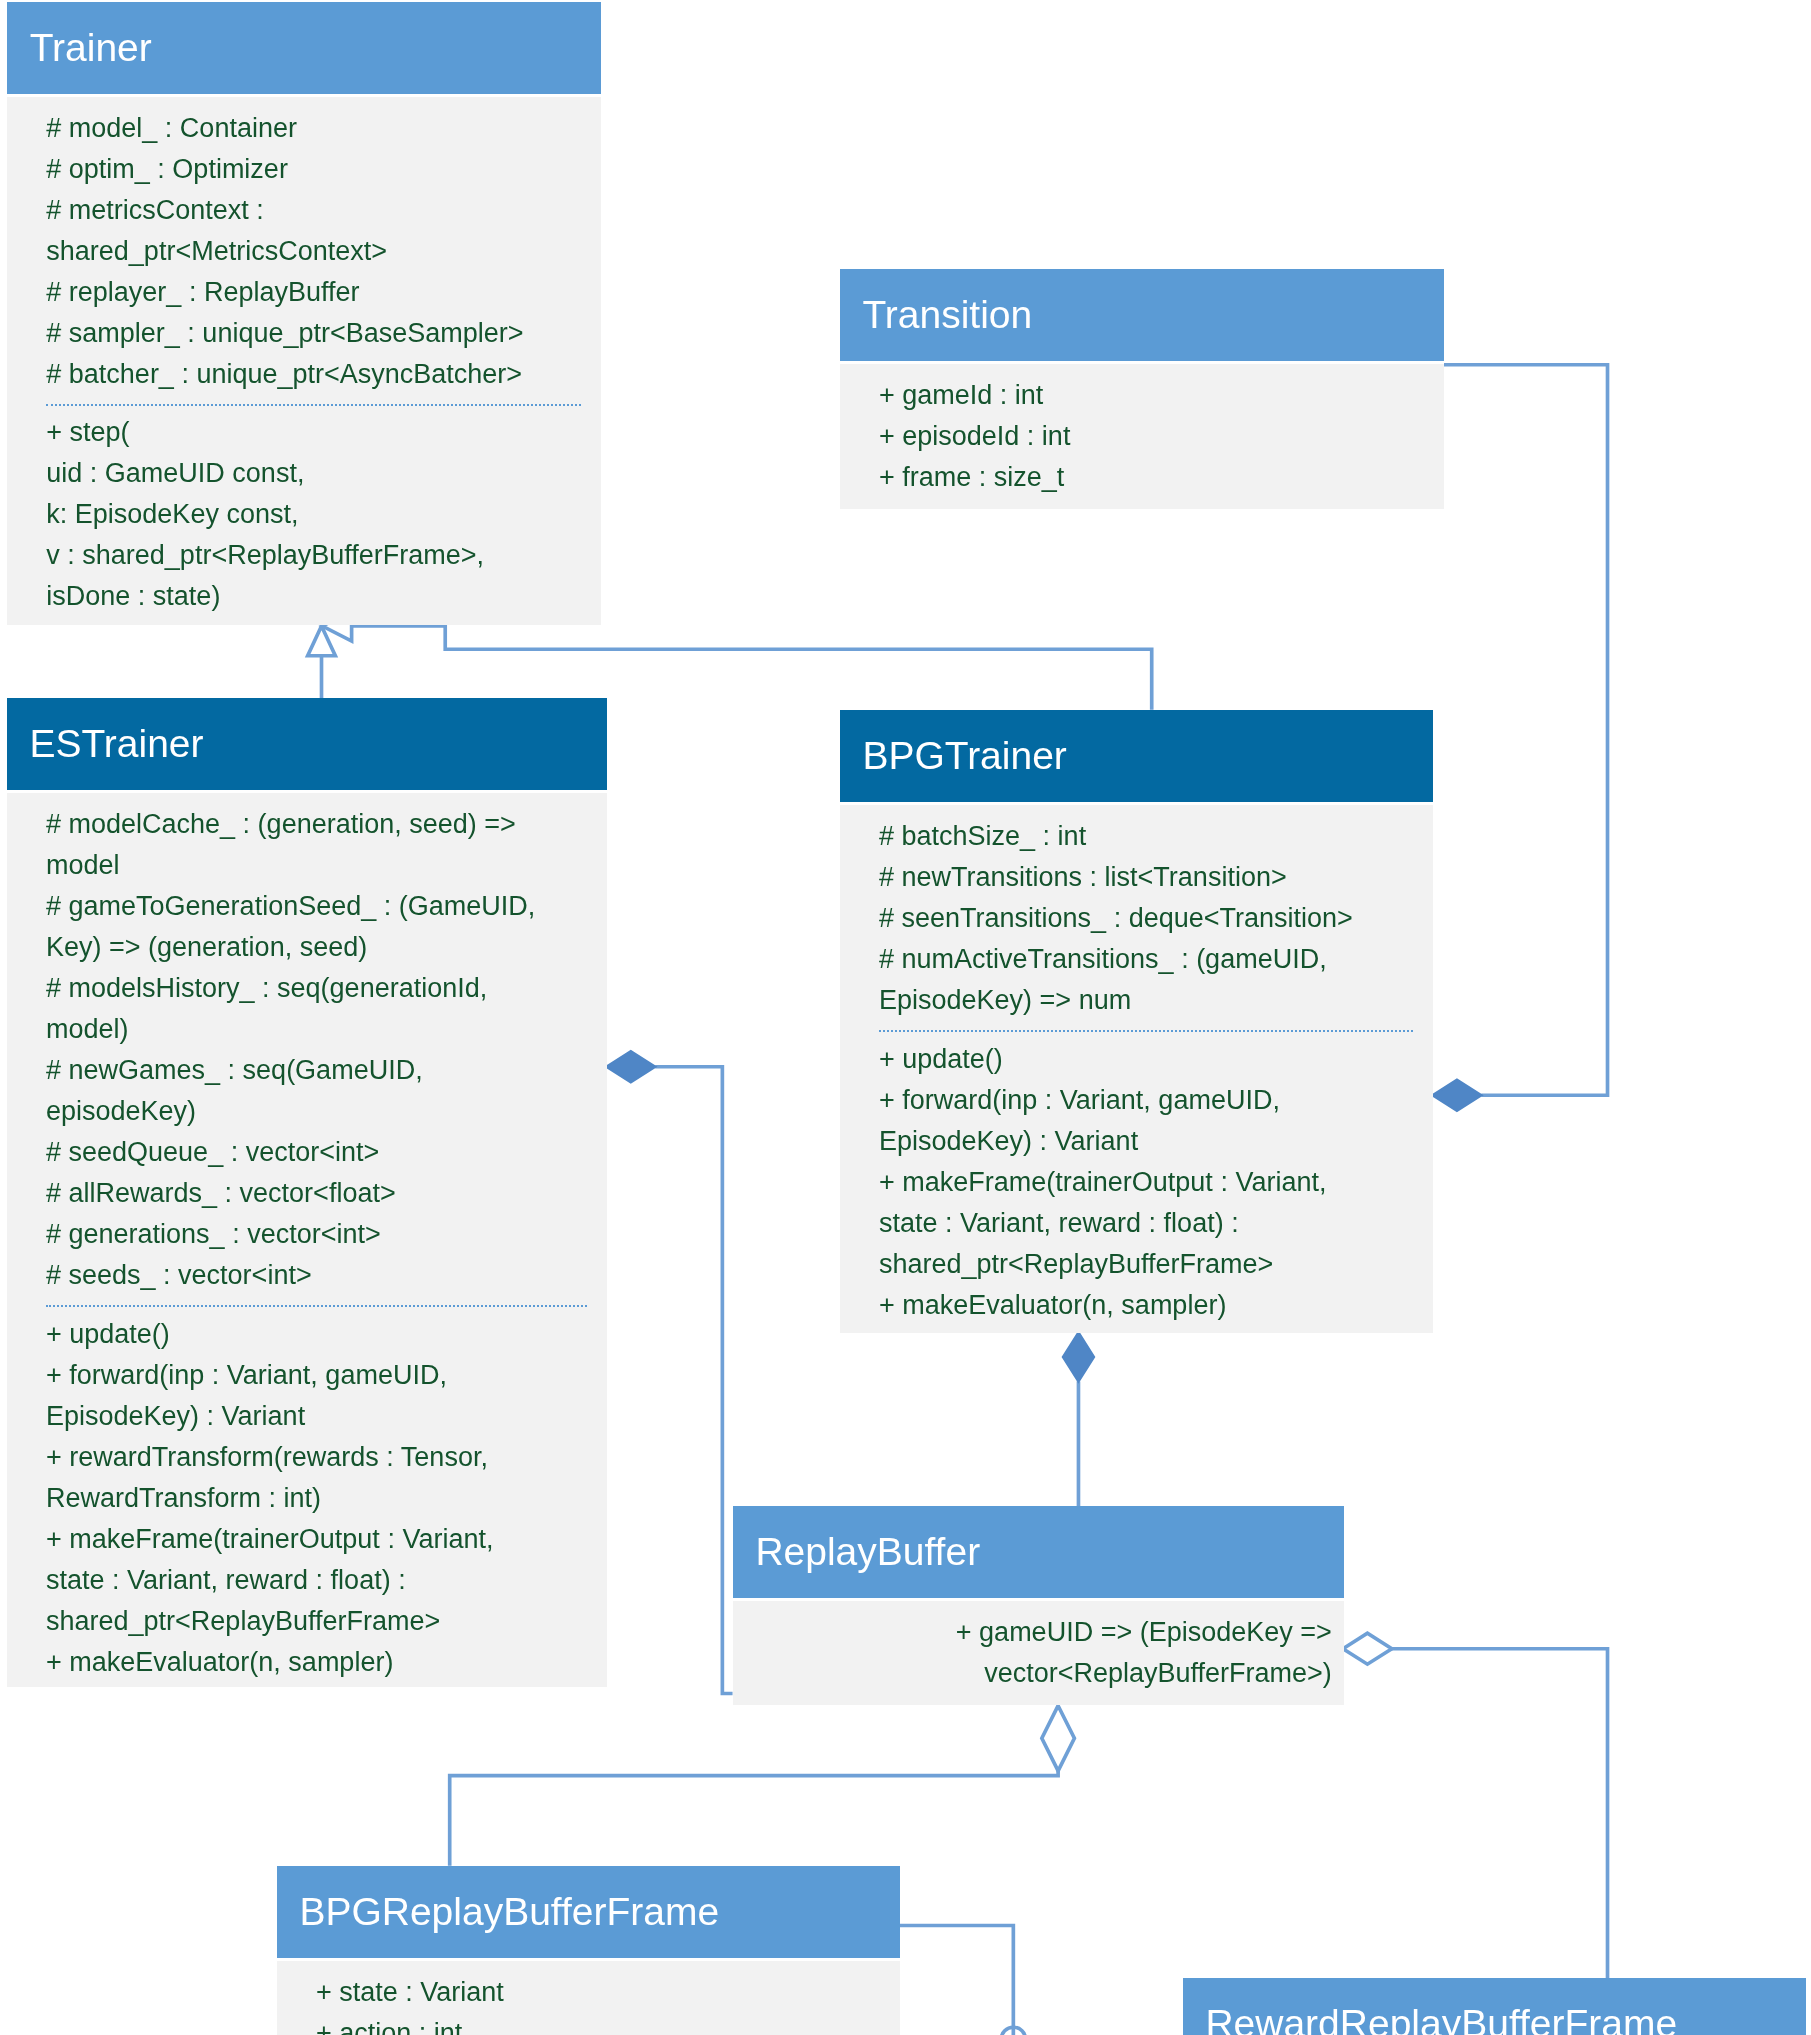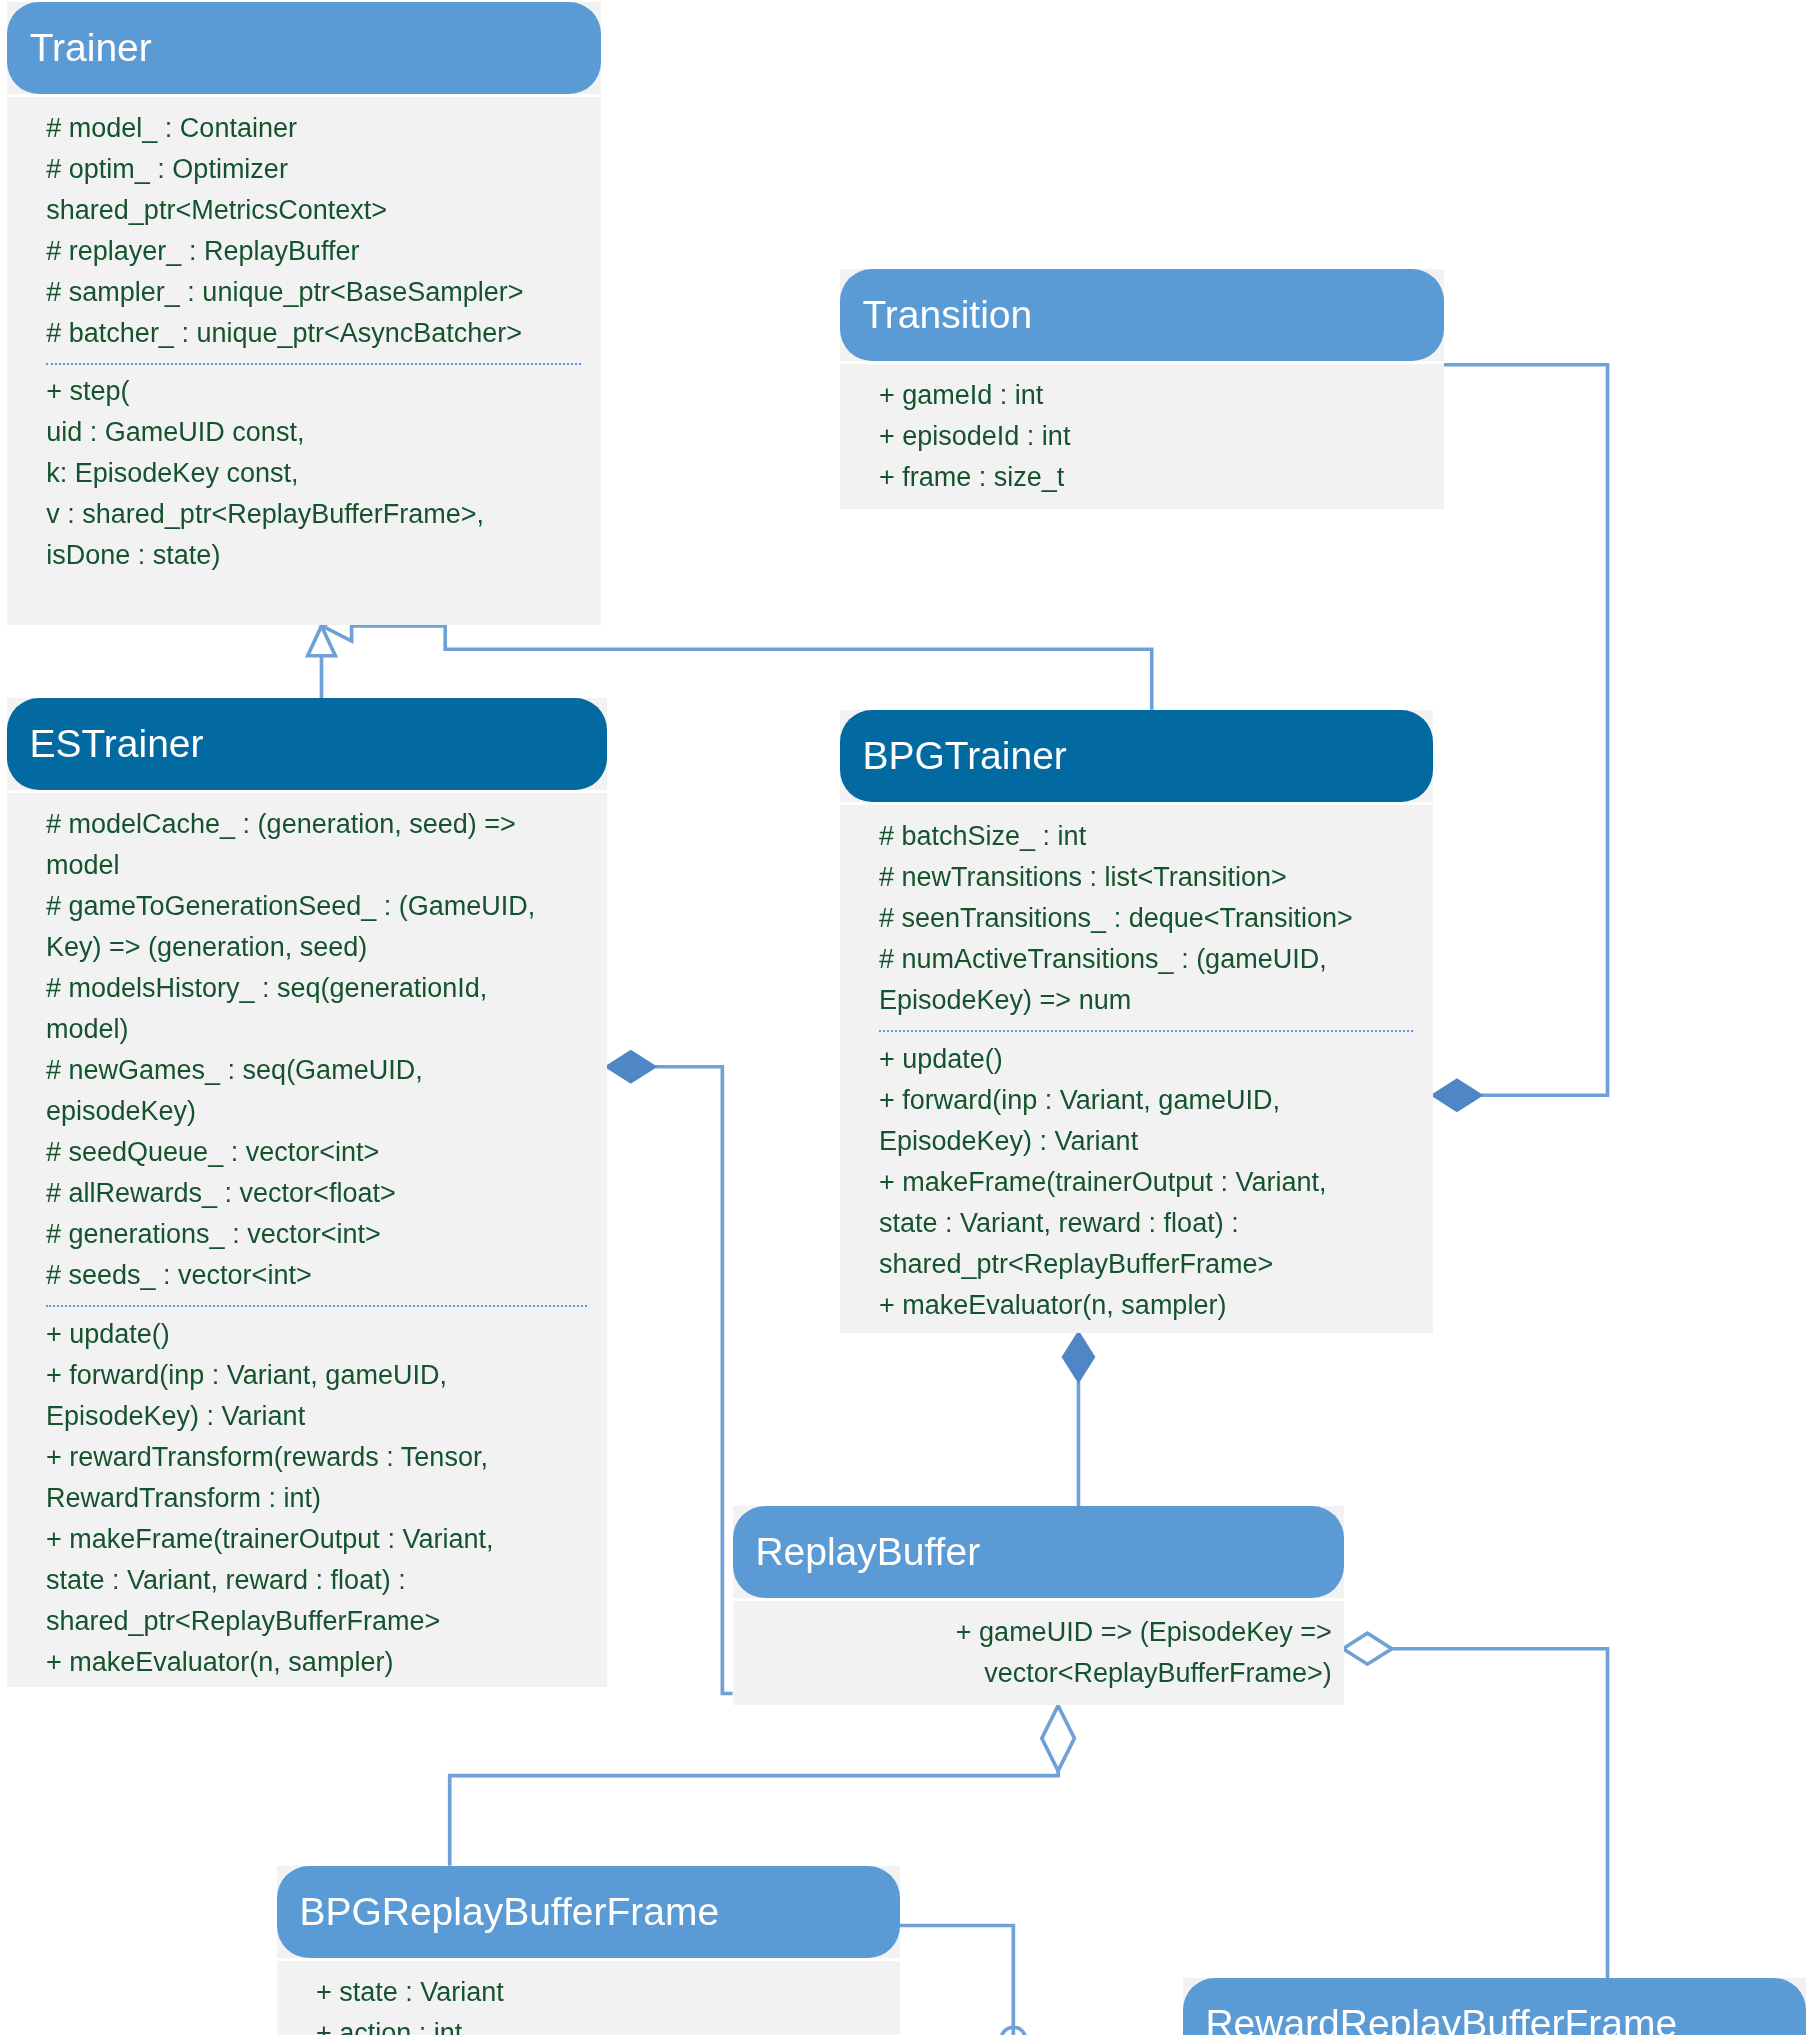--- a/index.html
+++ b/index.html
@@ -7,21 +7,21 @@
     position:relative;
     width:1811px; height:2359px;
     background:#ffffff;
     font-family:"Liberation Sans", sans-serif;
     overflow:hidden;
   }
   #connector-layer { position:absolute; left:0; top:0; width:1811px; height:2359px; }
   .uml-class { position:absolute; background:#f2f2f2; overflow:hidden; box-sizing:border-box; }
   .uml-header {
     height:92px; display:flex; align-items:center;
-    padding-left:22.4px; box-sizing:border-box;border-radius:32px;
+    padding-left:22.4px; box-sizing:border-box;
   }
   .uml-header.blue   { background:#5b9bd5; }
   .uml-header.purple { background:#0369a1; }
   .uml-title { color:#ffffff; font-size:39px; white-space:nowrap; }
   .uml-body { border-top:3.3px solid #ffffff; padding:11.4px 12.2px 0 39px; }
   .uml-line {
     font-size:27px; line-height:41px; color:#14532d; white-space:nowrap;
   }
   .uml-divider { border-top:2.4px dotted #5b9bd5; margin:9px 8.1px 6.5px 0; height:0; }
   .connector { stroke:#6fa0d6; stroke-width:9; fill:none; }
@@ -53,20 +53,21 @@
       <polygon points="2484,5438 2406,5398 2406,5478" class="head-hollow"></polygon>
     </svg>
 
 <div class="uml-class" style="left: 7.3px; top: 1.6px; width: 594px; height: 623px;">
       <div class="uml-header blue">
         <span class="uml-title">Trainer</span>
       </div>
       <div class="uml-body">
         <div class="uml-line"># model_  : Container</div>
         <div class="uml-line"># optim_  : Optimizer</div>
+        <div class="uml-line"># metricsContext :</div>
         <div class="uml-line">shared_ptr&lt;MetricsContext&gt;</div>
         <div class="uml-line"># replayer_  : ReplayBuffer</div>
         <div class="uml-line"># sampler_  : unique_ptr&lt;BaseSampler&gt;</div>
         <div class="uml-line"># batcher_  : unique_ptr&lt;AsyncBatcher&gt;</div>
         <div class="uml-divider"></div>
         <div class="uml-line">+ step(</div>
         <div class="uml-line">uid : GameUID const,</div>
         <div class="uml-line">k: EpisodeKey const,</div>
         <div class="uml-line">v : shared_ptr&lt;ReplayBufferFrame&gt;,</div>
         <div class="uml-line">isDone : state)</div>

